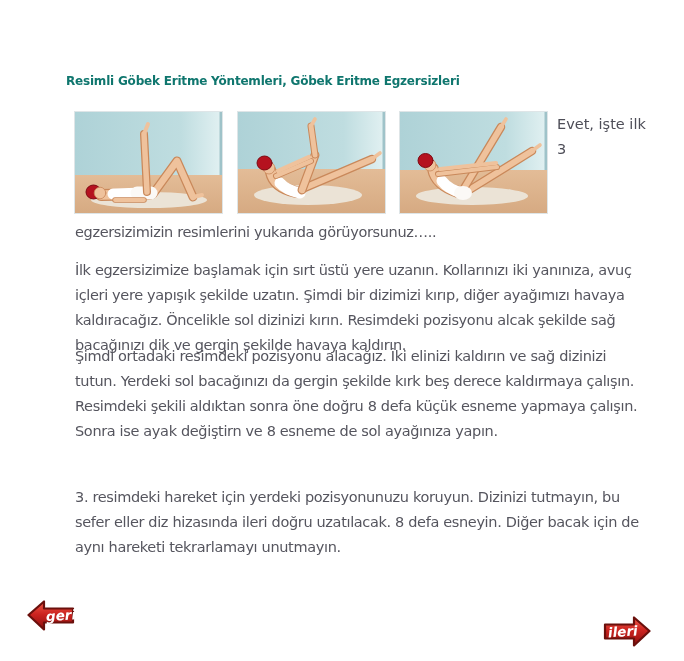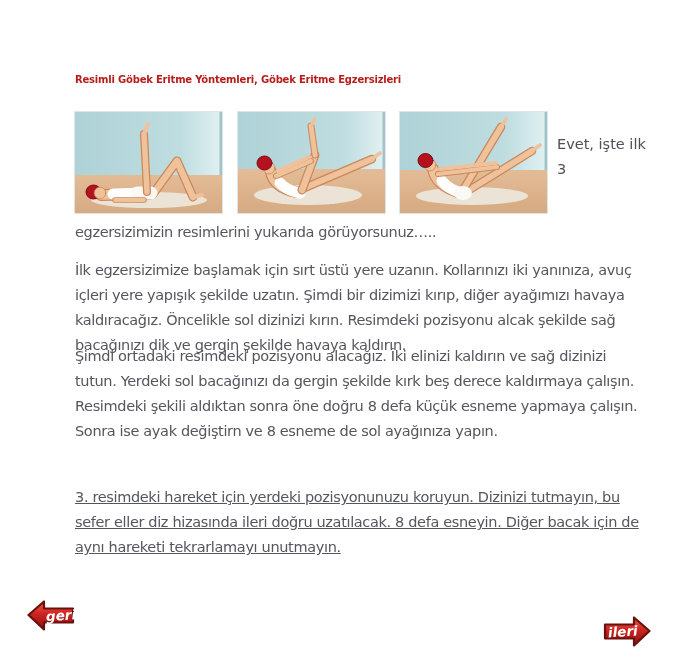--- a/index.html
+++ b/index.html
@@ -4,55 +4,55 @@
 <style>
   html,body{margin:0;padding:0;background:#fff;}
   .page{
     position:relative;
     width:684px;height:661px;
     background:#ffffff;
     font-family:"DejaVu Sans","Liberation Sans",sans-serif;
     overflow:hidden;
   }
   .title{
-    position:absolute;left:75px;top:74px;
+    position:absolute;left:66px;top:74px;
     width:600px;
-    font-size:10px;font-weight:bold;
-    color:#b91c1c;
+    font-size:12px;font-weight:bold;
+    color:#0f766e;
     letter-spacing:-0.2px;
     margin:0;
   }
   .figure{
     position:absolute;top:112px;
     width:147px;height:101px;
     margin:0;padding:0;
     outline:1px solid rgba(70,110,120,0.18);
   }
   .figure svg{display:block;width:147px;height:101px;}
   .fig1{left:75px;}
   .fig2{left:238px;}
   .fig3{left:400px;}
   .caption-right{
-    position:absolute;left:557px;top:132px;
+    position:absolute;left:557px;top:112px;
     width:90px;
     font-size:14.5px;line-height:25px;
     color:#4e4e58;
   }
   .bodytext{
     position:absolute;left:75px;
     width:574px;
     font-size:14.5px;line-height:25px;
     letter-spacing:-0.35px;
     color:#55555e;
     margin:0;
   }
   .caption-below{top:220px;}
   .p1{top:258px;}
   .p2{top:344px;}
-  .p3{top:485px;text-decoration:underline;}
+  .p3{top:485px;}
   .nav-btn{
     position:absolute;display:block;
     width:48px;height:35px;
     cursor:pointer;text-decoration:none;
   }
   .nav-btn svg{display:block;width:48px;height:35px;}
   .nav-back{left:27px;top:598px;}
   .nav-forward{left:603px;top:614px;}
   .arrow-label{
     font-family:"DejaVu Sans","Liberation Sans",sans-serif;

